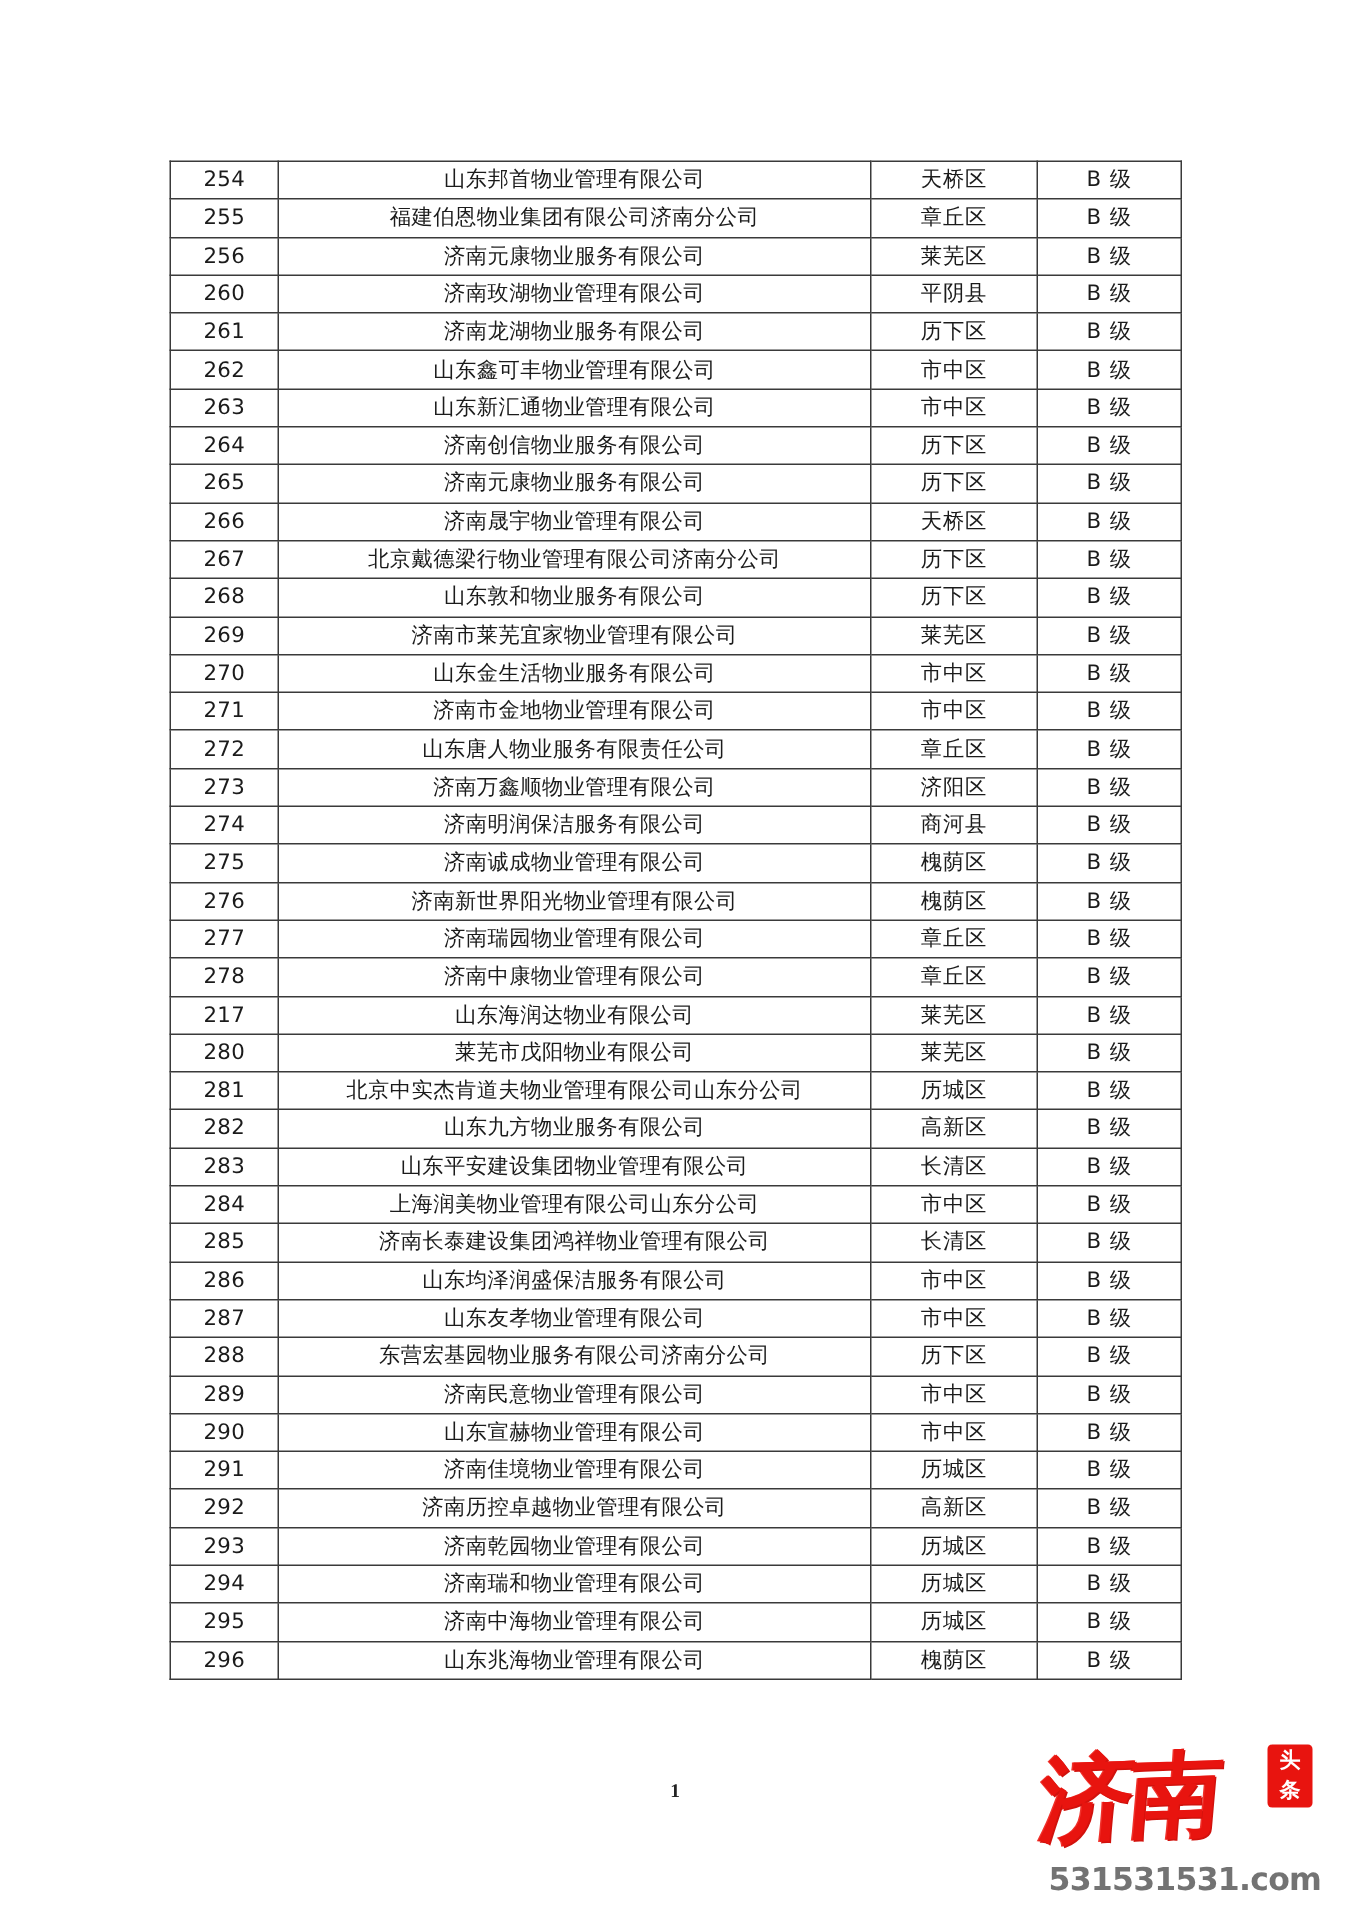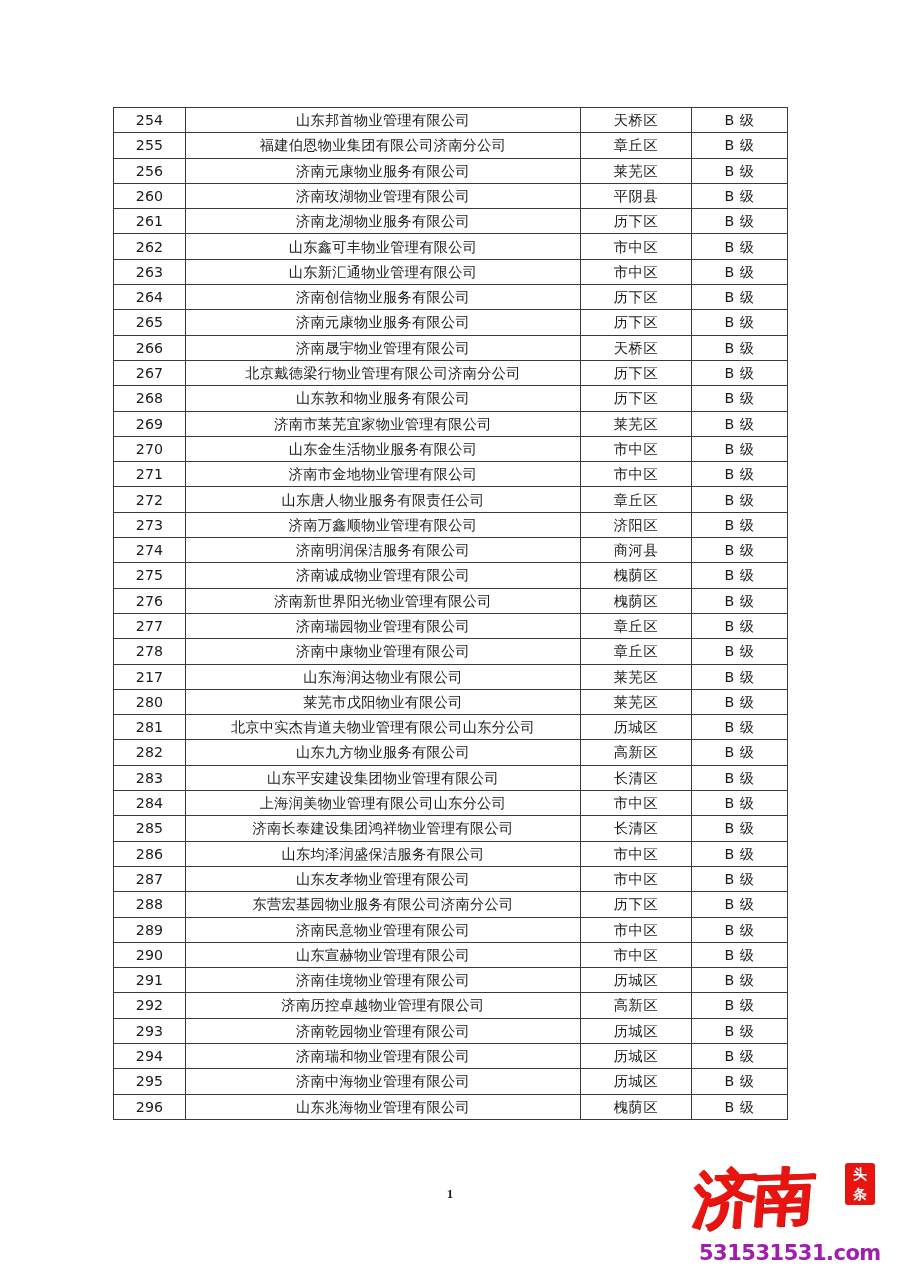--- a/index.html
+++ b/index.html
@@ -394,16 +394,16 @@
   </table>
 
   <div id="page-number">1</div>
 
   <div id="watermark">
     <div id="wm-chars" style="color: rgb(232, 20, 15);">济南</div>
     <div id="wm-seal" style="background: rgb(232, 20, 15);">
       <span>头</span>
       <span>条</span>
     </div>
-    <div id="wm-url" style="color: #a21caf;">531531531.com</div>
+    <div id="wm-url" style="color: #737373;">531531531.com</div>
   </div>
 
 </div>
 
 </body></html>

